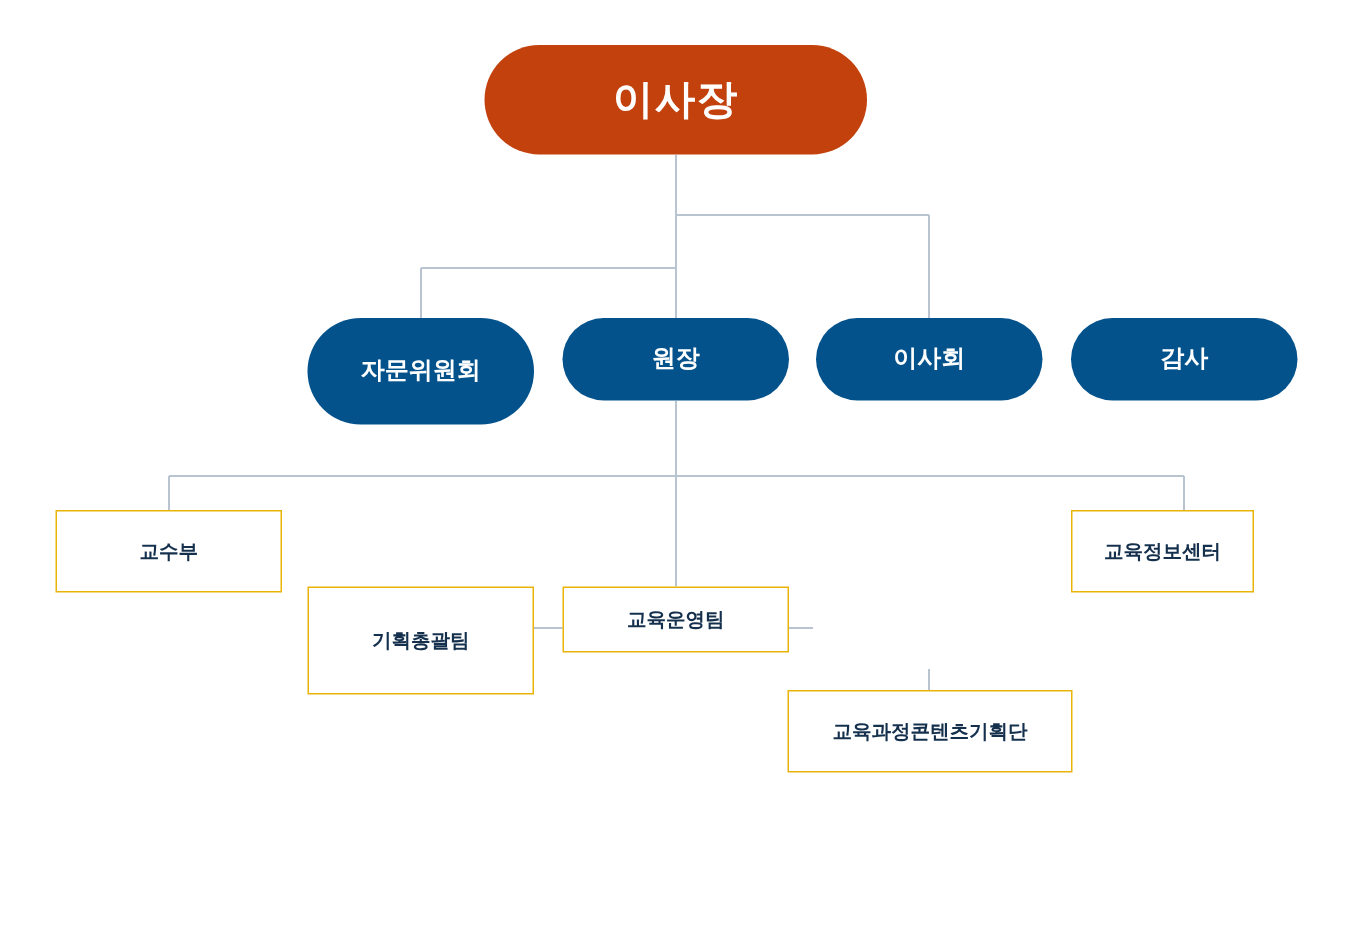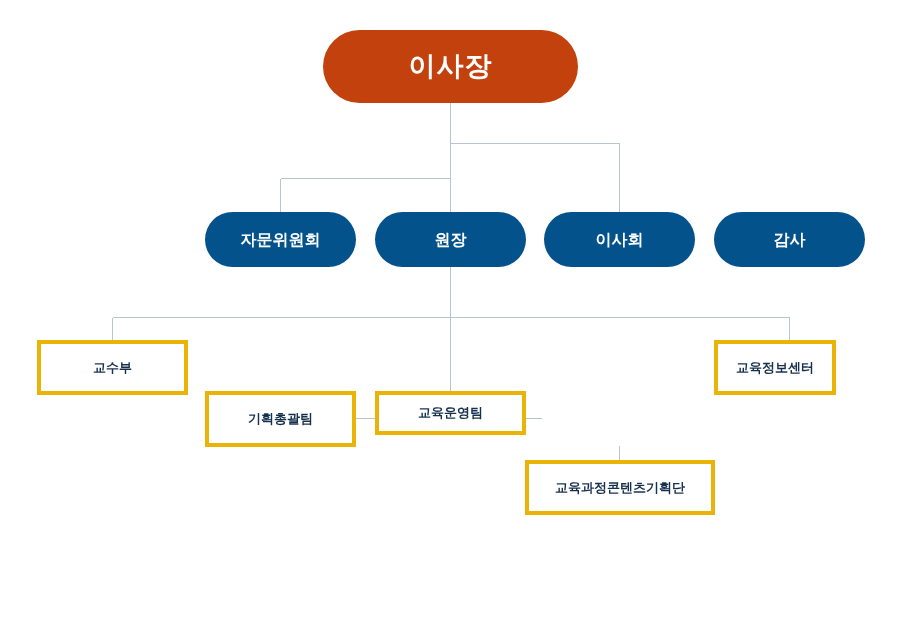--- a/index.html
+++ b/index.html
@@ -46,21 +46,21 @@
   .node-pill {
     background: #04528c;
     color: #ffffff;
     border-radius: 999px;
     font-size: 16px;
     font-weight: bold;
   }
   .node-box {
     background: #ffffff;
     color: #15304d;
-    border: 4px solid #eab308;
+    border: 1px solid #eab308;
     border-radius: 0;
     font-size: 13px;
     font-weight: bold;
   }
 </style>
 </head>
 <body>
 
 <div id="chart-root">
 
@@ -88,40 +88,40 @@
       <line x1="526" y1="418.5" x2="542" y2="418.5"></line>
 
       <line x1="619.5" y1="446" x2="619.5" y2="474"></line>
     </g>
   </svg>
 
   <div class="node node-root" style="left:323px; top:30px; width:255px; height:73px;">
     <span>이사장</span>
   </div>
 
-  <div class="node node-pill" style="left:205px; top:212px; width:151px; height:55px;font-family:Liberation Serif, serif;">
+  <div class="node node-pill" style="left:205px; top:212px; width:151px; height:71px;font-family:Liberation Serif, serif;">
     <span>자문위원회</span>
   </div>
   <div class="node node-pill" style="left:375px; top:212px; width:151px; height:55px;">
     <span>원장</span>
   </div>
   <div class="node node-pill" style="left:544px; top:212px; width:151px; height:55px;">
     <span>이사회</span>
   </div>
   <div class="node node-pill" style="left:714px; top:212px; width:151px; height:55px;">
     <span>감사</span>
   </div>
 
   <div class="node node-box" style="left:37px; top:340px; width:151px; height:55px;">
     <span>교수부</span>
   </div>
   <div class="node node-box" style="left:714px; top:340px; width:122px; height:55px;">
     <span>교육정보센터</span>
   </div>
-  <div class="node node-box" style="left:205px; top:391px; width:151px; height:56px;">
+  <div class="node node-box" style="left:205px; top:391px; width:151px; height:72px;">
     <span>기획총괄팀</span>
   </div>
   <div class="node node-box" style="left:375px; top:391px; width:151px; height:44px;">
     <span>교육운영팀</span>
   </div>
 
   <div class="node node-box" style="left:525px; top:460px; width:190px; height:55px;">
     <span>교육과정콘텐츠기획단</span>
   </div>
 

